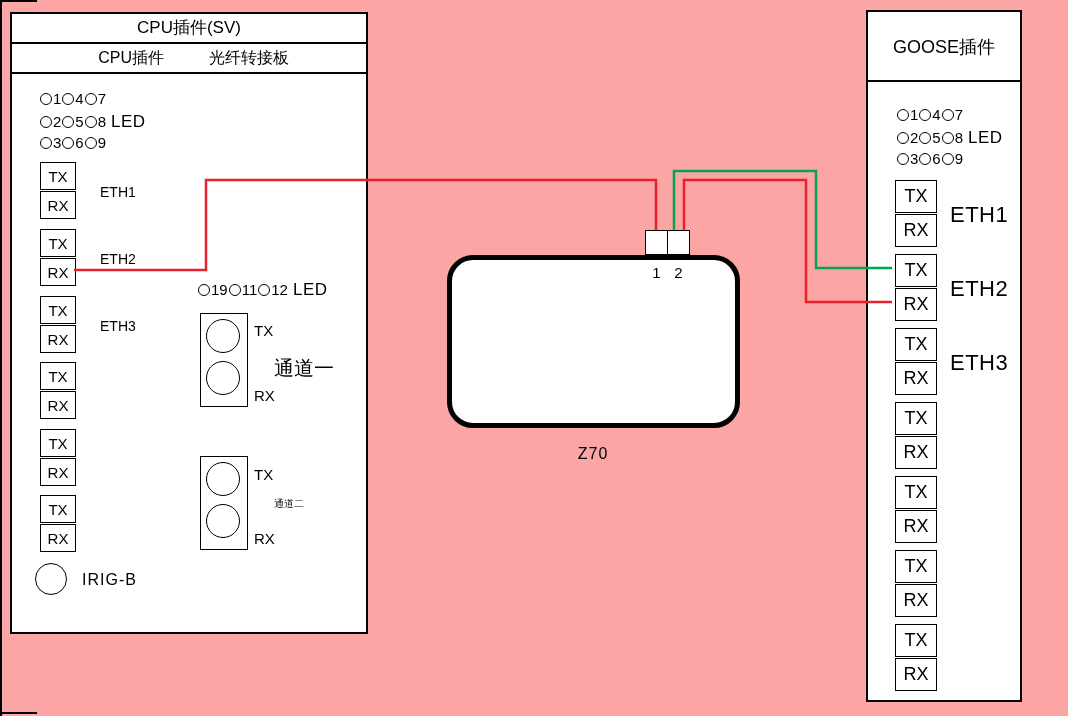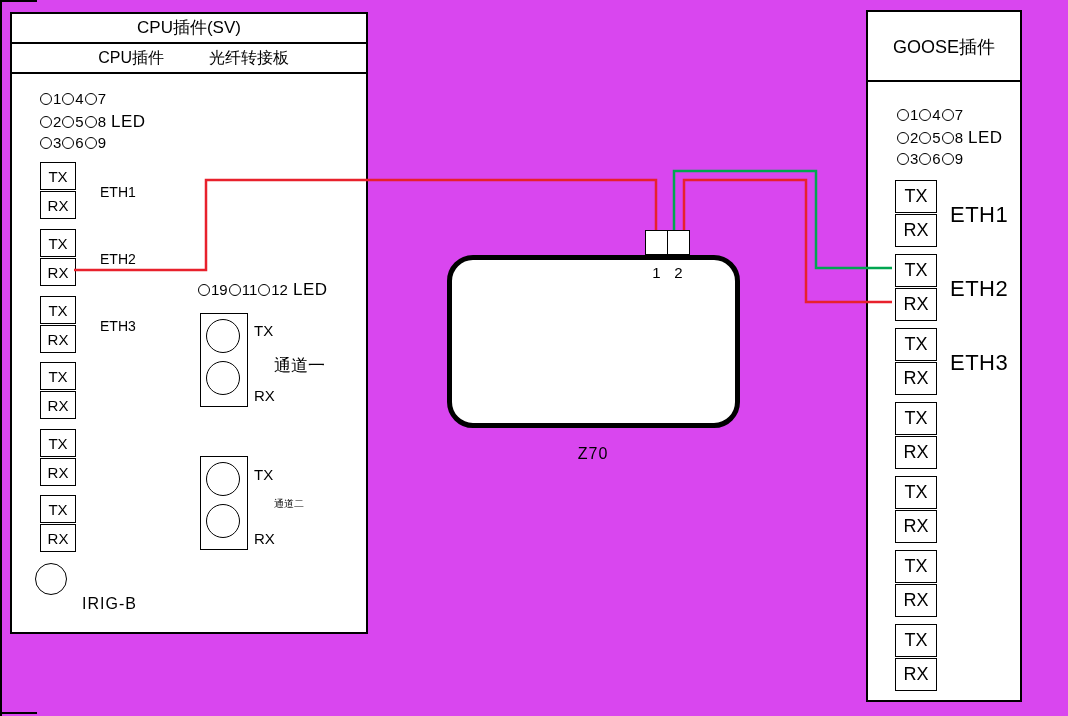--- a/index.html
+++ b/index.html
@@ -1,18 +1,18 @@
 <!DOCTYPE html>
 <html><head>
 <meta charset="utf-8">
 <style>
   * { margin:0; padding:0; box-sizing:border-box; }
   html,body { background:#fff; }
   body { font-family:"Liberation Sans", sans-serif; color:#000; }
-  .canvas { position:relative; width:1068px; height:716px; background:#d946ef; overflow:hidden; }
+  .canvas { position:relative; width:1068px; height:716px; background:#fca5a5; overflow:hidden; }
   .panel { position:absolute; border:2px solid #000; background:#fff; }
   .hdr { position:absolute; left:0; width:100%; border-bottom:2px solid #000; text-align:center; }
   .led-row { position:absolute; display:flex; align-items:center; font-size:15px; line-height:1; }
   .led-dot { width:12px; height:12px; border:1.5px solid #000; border-radius:50%; background:#fff; flex:none; }
   .led-num { padding:0 1px; }
   .led-tag { font-size:17px; padding-left:4px; letter-spacing:.5px; }
   .txrx { position:absolute; width:36px; height:28px; border:1.5px solid #000; background:#fff;
           display:flex; align-items:center; justify-content:center; font-size:15px; }
   .txrx.lg { width:42px; height:33px; font-size:18px; }
   .lbl { position:absolute; white-space:nowrap; line-height:1.2; }
@@ -86,38 +86,38 @@
     <div class="txrx" style="left:28px;top:348px;">TX</div>
     <div class="txrx" style="left:28px;top:377px;">RX</div>
 
     <div class="txrx" style="left:28px;top:415px;">TX</div>
     <div class="txrx" style="left:28px;top:444px;">RX</div>
 
     <div class="txrx" style="left:28px;top:481px;">TX</div>
     <div class="txrx" style="left:28px;top:510px;">RX</div>
 
     <div class="circle" style="left:23px;top:549px;width:32px;height:32px;"></div>
-    <div class="lbl" style="left:70px;top:556px;font-size:16px;letter-spacing:1px;margin-top:24px;">IRIG-B</div>
+    <div class="lbl" style="left:70px;top:556px;font-size:16px;letter-spacing:1px;">IRIG-B</div>
 
     <div class="led-row" style="left:186px;top:267px;">
       <span class="led-dot"></span>
         <span class="led-num">19</span>
       <span class="led-dot"></span>
         <span class="led-num">11</span>
       <span class="led-dot"></span>
         <span class="led-num">12</span>
       <span class="led-tag">LED</span>
     </div>
 
     <div class="chan-box" style="left:188px;top:299px;">
       <div class="circle" style="left:5px;top:5px;width:34px;height:34px;"></div>
       <div class="circle" style="left:5px;top:47px;width:34px;height:34px;"></div>
     </div>
     <div class="lbl" style="left:242px;top:308px;font-size:15px;">TX</div>
-    <div class="lbl" style="left:262px;top:342px;font-size:17px;">通道一</div>
+    <div class="lbl" style="left:262px;top:342px;font-size:20px;">通道一</div>
     <div class="lbl" style="left:242px;top:373px;font-size:15px;">RX</div>
 
     <div class="chan-box" style="left:188px;top:442px;">
       <div class="circle" style="left:5px;top:5px;width:34px;height:34px;"></div>
       <div class="circle" style="left:5px;top:47px;width:34px;height:34px;"></div>
     </div>
     <div class="lbl" style="left:242px;top:452px;font-size:15px;">TX</div>
     <div class="lbl" style="left:262px;top:484px;font-size:10px;">通道二</div>
     <div class="lbl" style="left:242px;top:516px;font-size:15px;">RX</div>
   </div>

